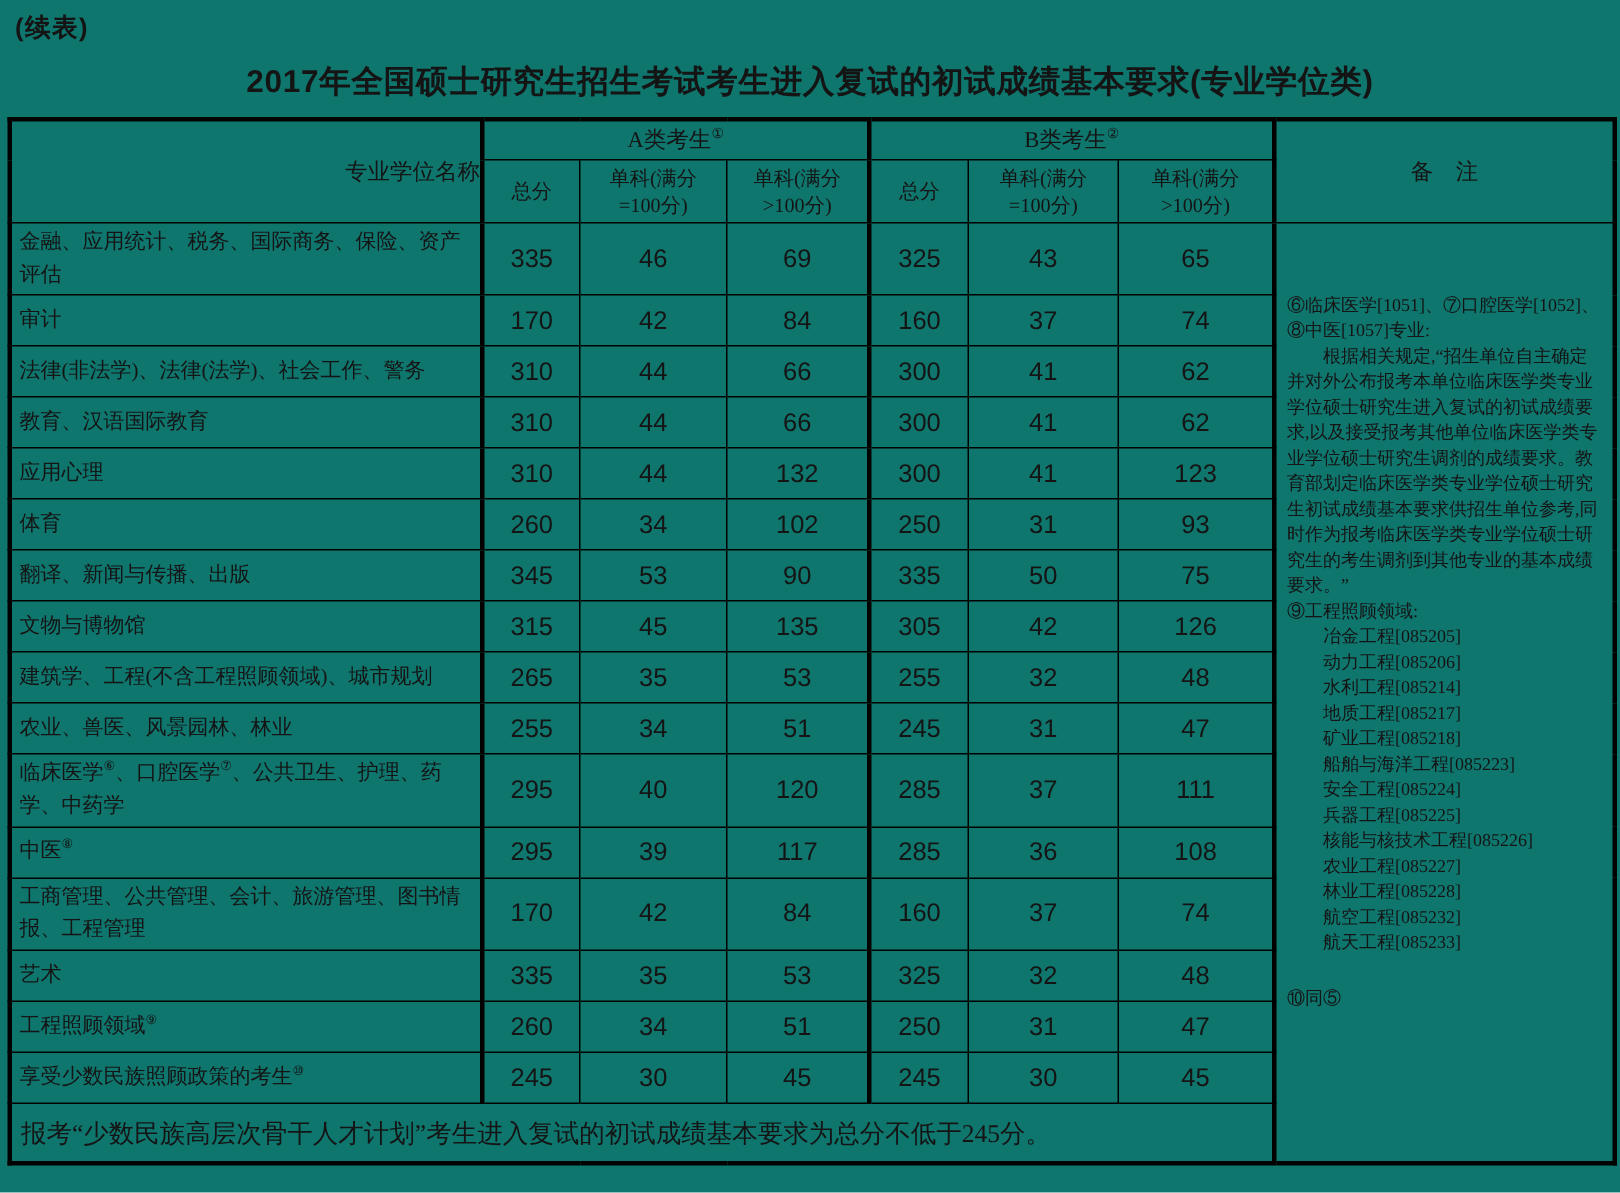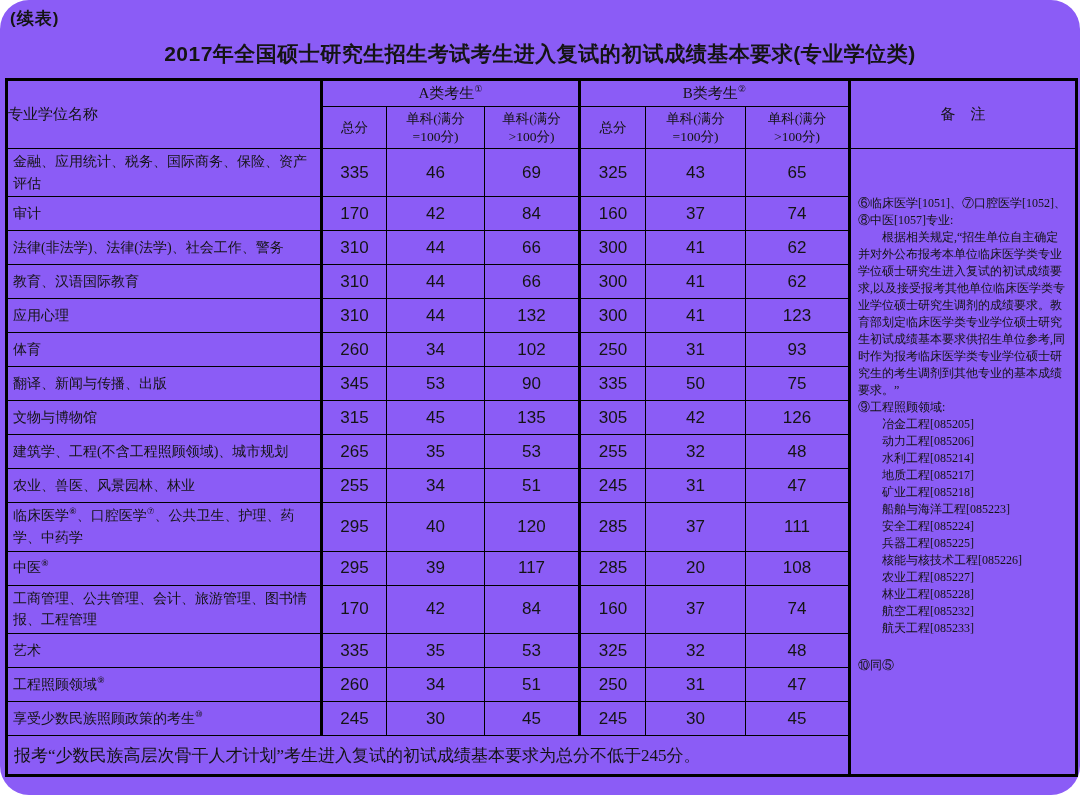--- a/index.html
+++ b/index.html
@@ -1,38 +1,38 @@
 <!DOCTYPE html>
 <html><head>
 <meta charset="utf-8">
 <style>
   html,body{margin:0;padding:0;background:#ffffff;}
   .page{
-    position:relative;width:1080px;height:795px;background:#8b5cf6;
-    font-family:"Liberation Serif",serif;color:#141414;overflow:hidden;border-radius:29px;
+    position:relative;width:1080px;height:795px;background:#0f766e;
+    font-family:"Liberation Serif",serif;color:#141414;overflow:hidden;
   }
   .cont-label{
     position:absolute;top:7px;left:10px;font-size:17px;
     font-family:"Liberation Sans",sans-serif;font-weight:600;letter-spacing:1px;
   }
   .doc-title{
     position:absolute;top:40px;left:0;width:100%;text-align:center;
     font-size:21px;font-family:"Liberation Sans",sans-serif;font-weight:600;letter-spacing:0.5px;
   }
   table.score-tbl{
     position:absolute;left:5px;top:78px;width:1070px;
     border-collapse:collapse;table-layout:fixed;
     border:3px solid #000;
   }
   .score-tbl th,.score-tbl td{border:1px solid #000;padding:0;}
   .bl-thick{border-left:3px solid #000 !important;}
   thead tr.h1{height:27px;}
   thead tr.h2{height:42px;}
   .score-tbl th{font-weight:normal;}
-  .name-h{font-size:15px;text-align:left;}
+  .name-h{font-size:15px;text-align:right;}
   .group-h{font-size:15px;text-align:center;}
   .remarks-h{font-size:15px;text-align:center;}
   .sub-h{font-size:13.5px;text-align:center;white-space:pre-line;line-height:1.3;}
   tbody tr{height:34px;}
   td.name{font-size:14px;line-height:1.55;padding:2px 4px 2px 5px;vertical-align:middle;margin-top:26px;}
   td.num{
     font-family:"Liberation Sans",sans-serif;font-size:17px;
     text-align:center;vertical-align:middle;
   }
   td.footnote{font-size:17px;padding:4px 4px 4px 6px;height:30px;vertical-align:middle;margin-left:31px;}
@@ -209,21 +209,21 @@
           <td class="num bl-thick">285</td>
           <td class="num">37</td>
           <td class="num">111</td>
         </tr>
         <tr>
           <td class="name supify">中医<sup>⑧</sup></td>
           <td class="num bl-thick">295</td>
           <td class="num">39</td>
           <td class="num">117</td>
           <td class="num bl-thick">285</td>
-          <td class="num">20</td>
+          <td class="num">36</td>
           <td class="num">108</td>
         </tr>
         <tr>
           <td class="name supify">工商管理、公共管理、会计、旅游管理、图书情报、工程管理</td>
           <td class="num bl-thick">170</td>
           <td class="num">42</td>
           <td class="num">84</td>
           <td class="num bl-thick">160</td>
           <td class="num">37</td>
           <td class="num">74</td>

